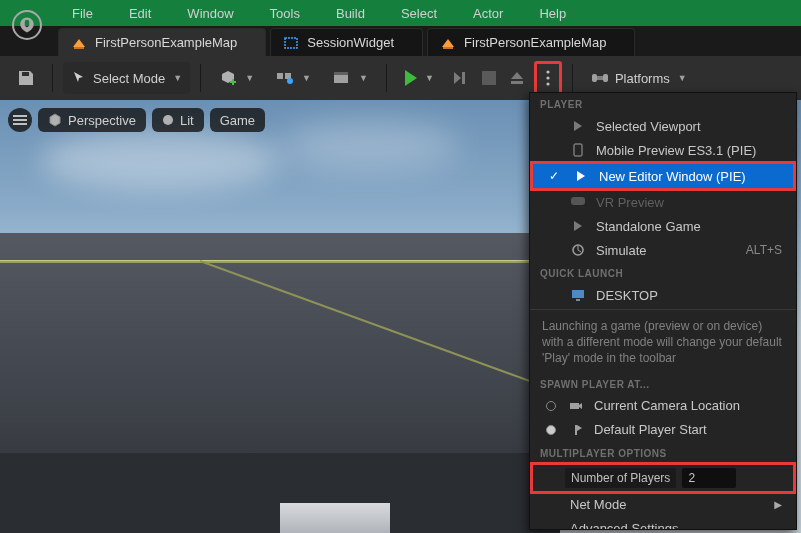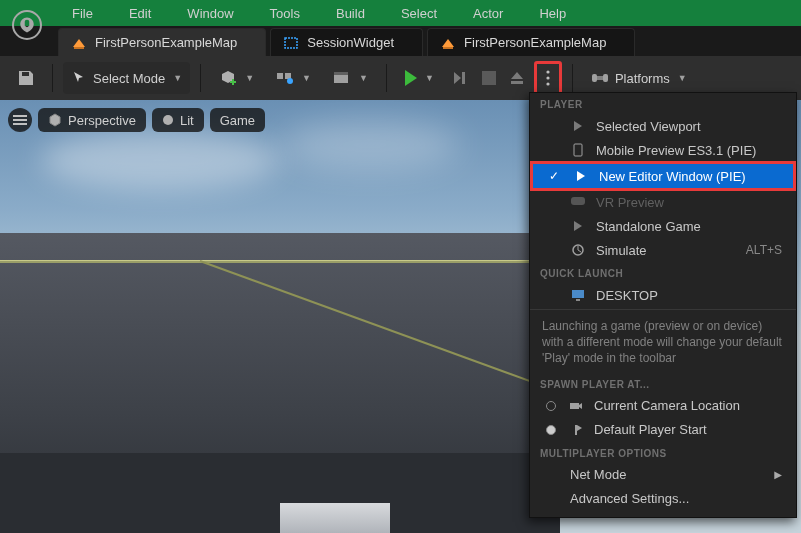--- a/index.html
+++ b/index.html
@@ -324,20 +324,27 @@
     <span class="pico">
         <svg width="14" height="12">
           <rect x="6" y="1" width="2" height="10" fill="#a0a0a0"></rect>
           <path d="M8 1l5 3-5 3z" fill="#a0a0a0"></path>
         </svg>
       </span>
     <span class="label">Default Player Start</span>
   </div>
 
   <div class="section-hdr">MULTIPLAYER OPTIONS</div>
+  <div class="hl-row">
+    <div class="numplayers">
+      <span style="width:18px;"></span>
+      <span class="nlabel">Number of Players</span>
+      <input class="ninput" value="2" style="">
+    </div>
+  </div>
   <div class="row">
     <span style="width:14px;"></span>
     <span class="label">Net Mode</span>
     <span class="submenu">▶</span>
   </div>
   <div class="row">
     <span style="width:14px;"></span>
     <span class="label">Advanced Settings...</span>
   </div>
 </div>

